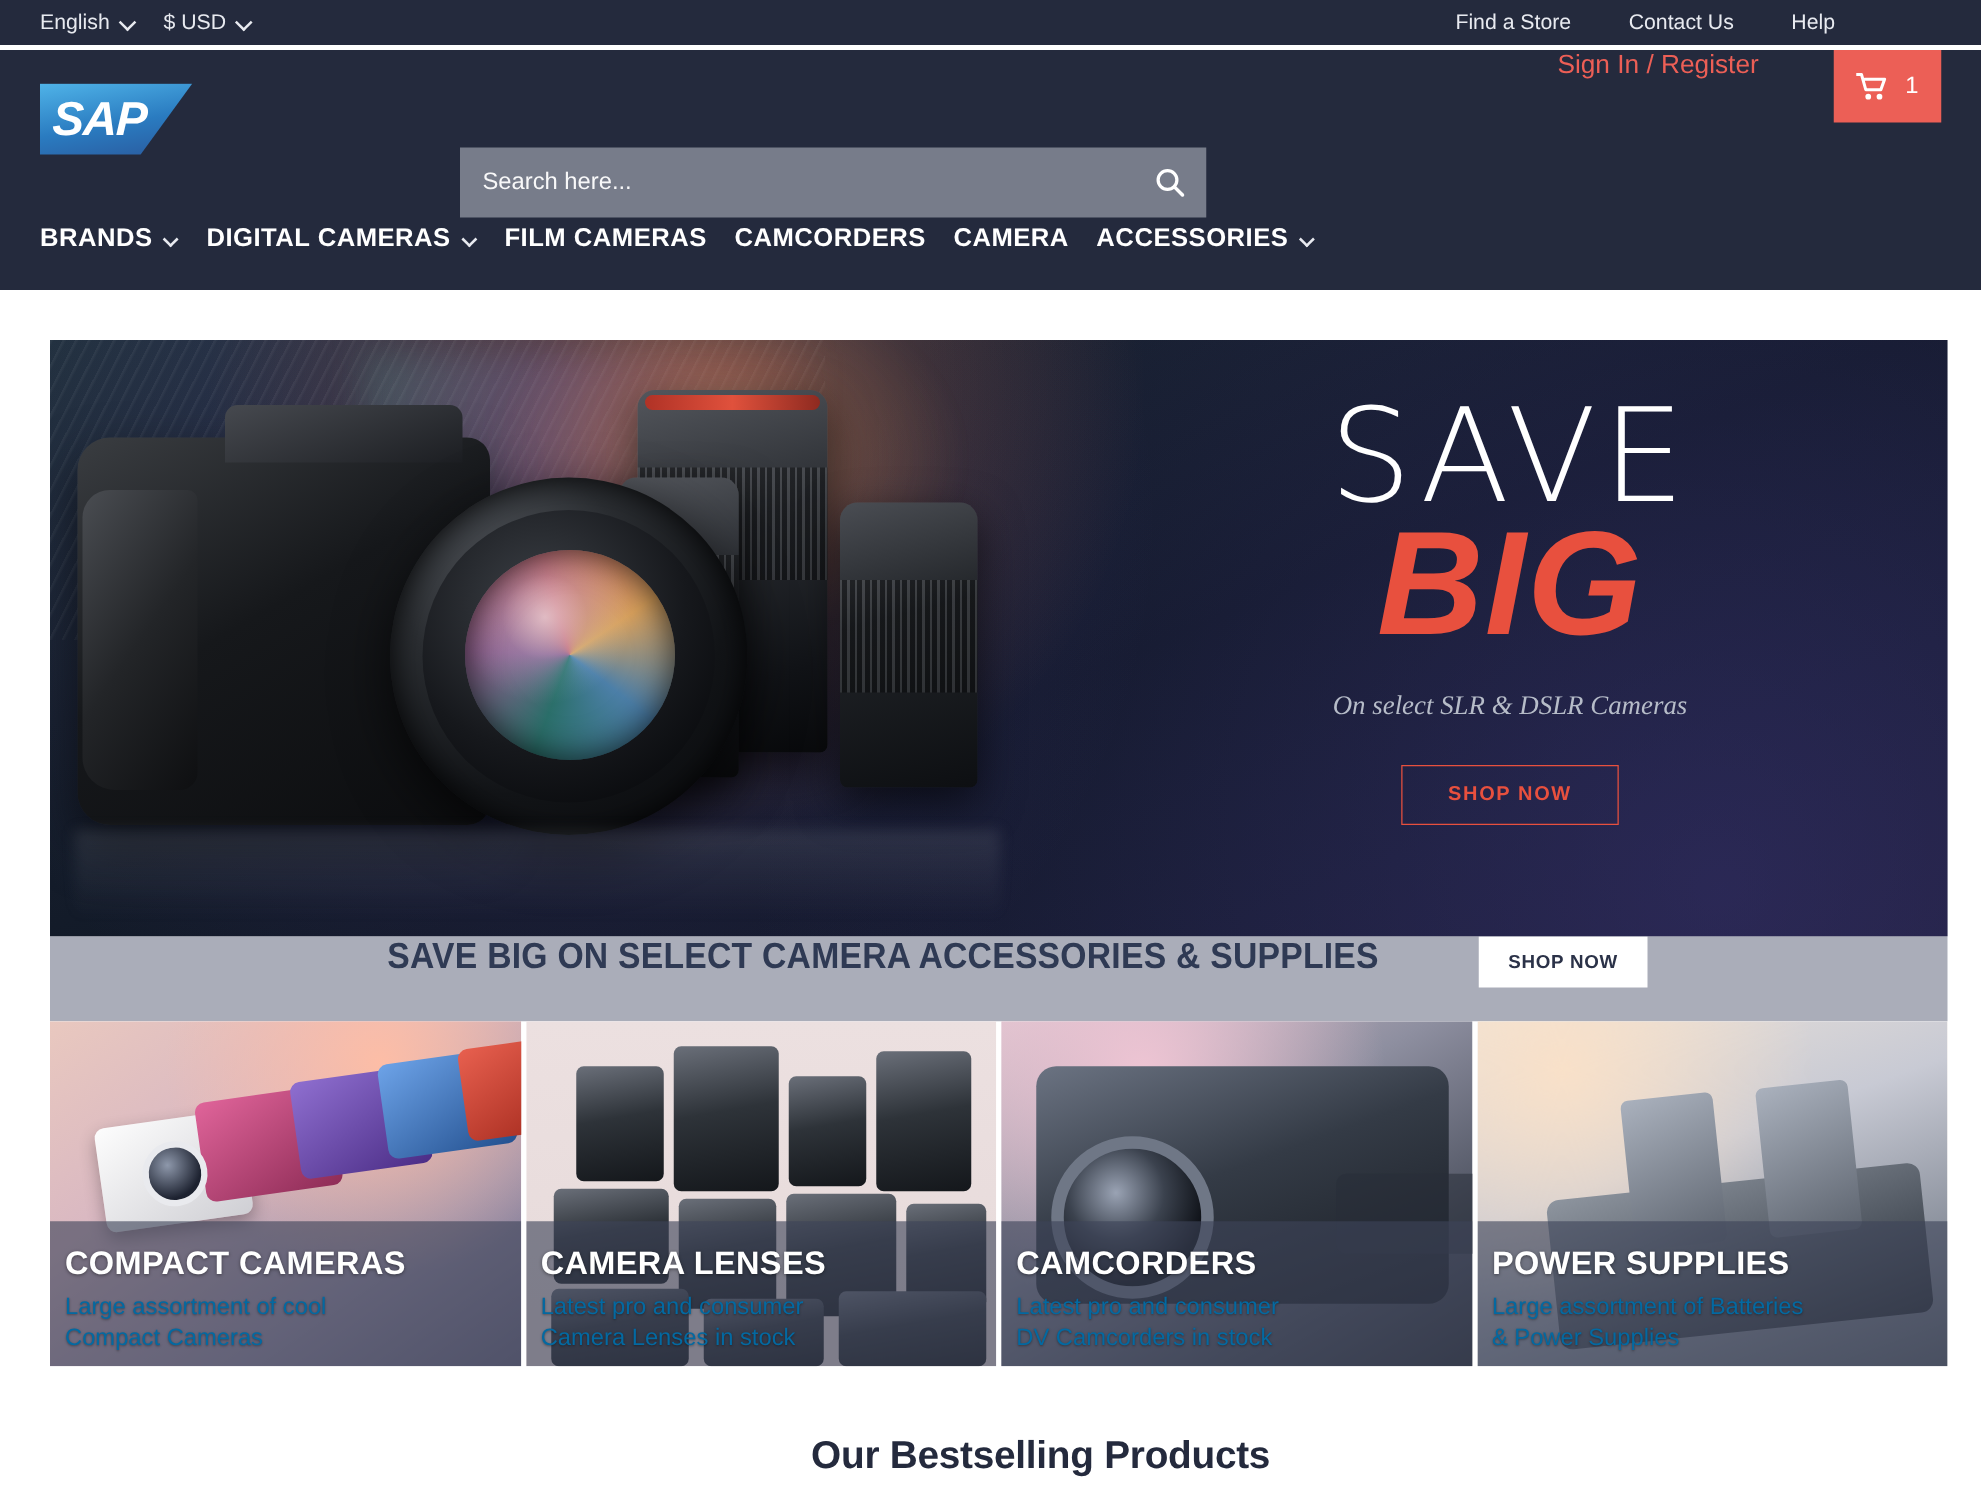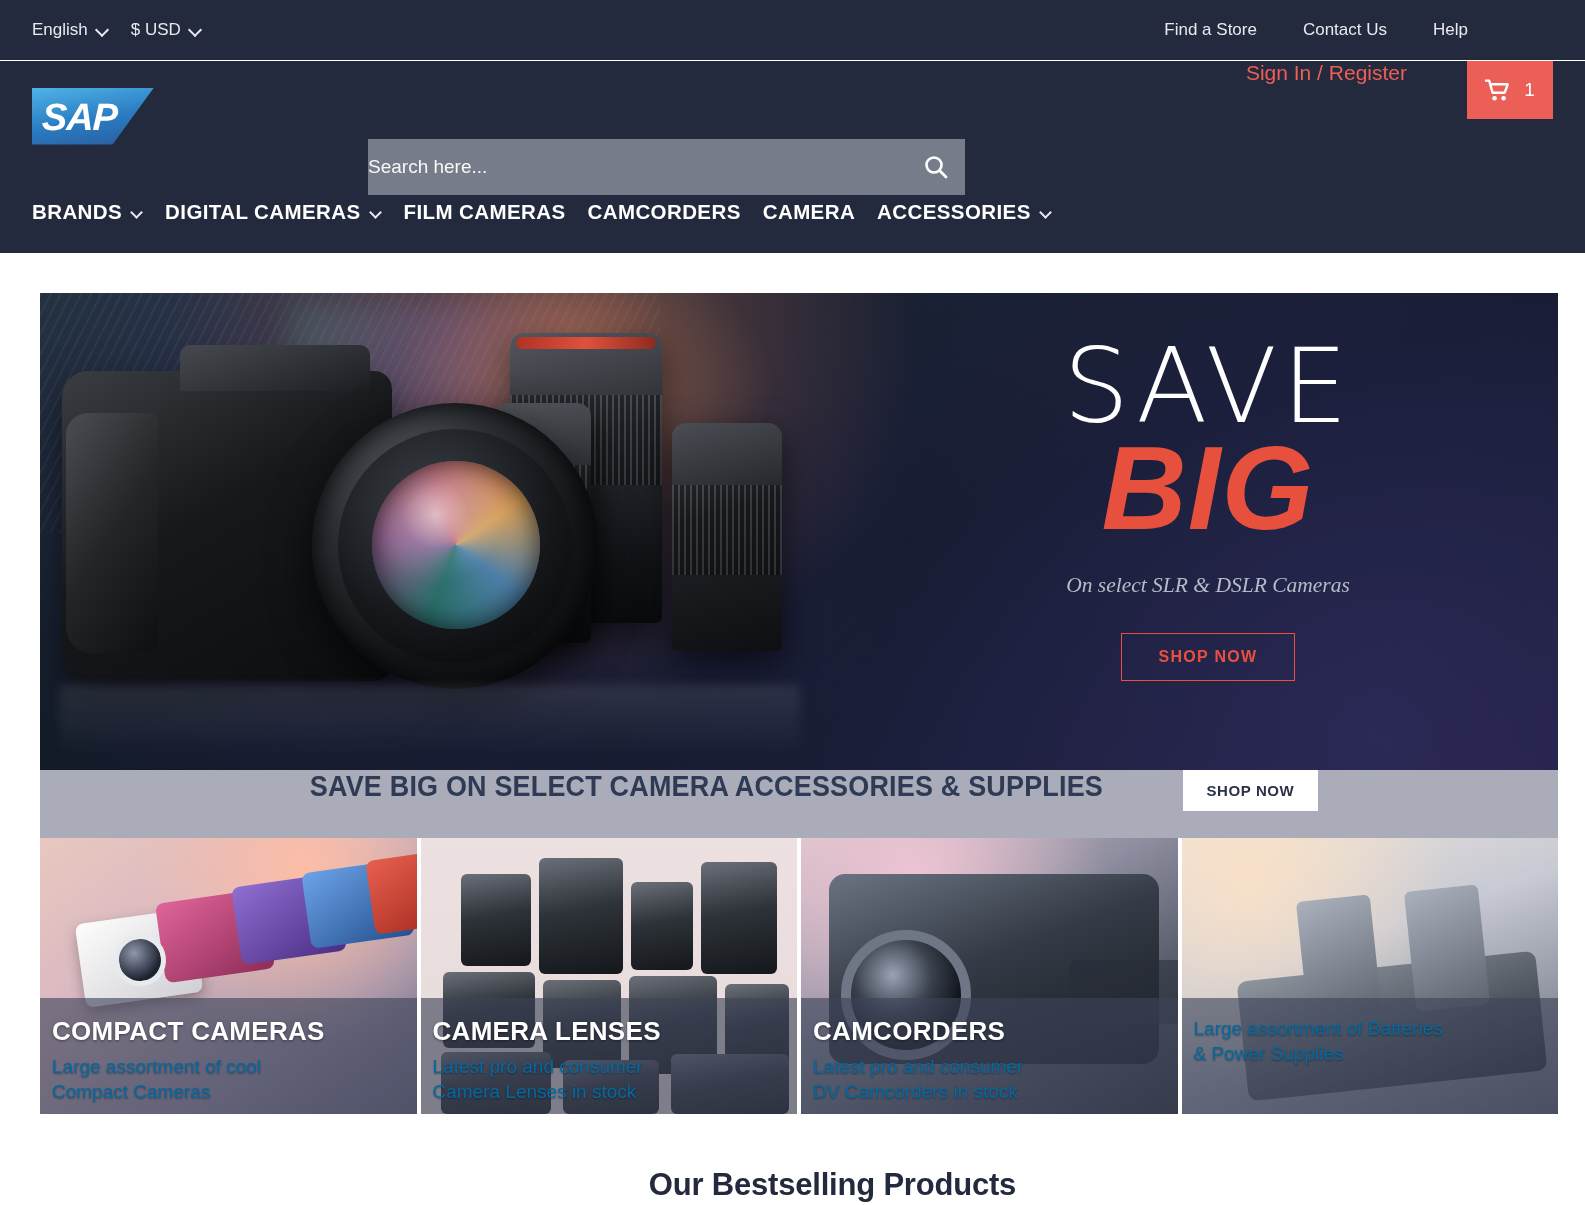--- a/index.html
+++ b/index.html
@@ -7,24 +7,24 @@
     width: 1585px; height: 1205px;
     background: #ffffff;
     font-family: "Liberation Sans", sans-serif;
     overflow: hidden;
   }
 
   
   .header { background: #242a3d; width: 1585px; }
 
   .topbar {
-    height: 61px;
+    height: 40px;
     display: flex;
     align-items: center;
-    border-bottom: 1px solid #ffffff;
+    border-bottom: 4px solid #ffffff;
     padding: 0 32px;
   }
   .topbar-left { display: flex; align-items: center; gap: 22px; }
   .topbar-right { margin-left: auto; display: flex; align-items: center; gap: 46px; padding-right: 85px; }
   .topbar-sel {
     display: flex; align-items: center; gap: 9px;
     color: #e8eaf0; font-size: 17px; cursor: pointer;
   }
   .topbar-link { color: #e8eaf0; font-size: 17px; cursor: pointer; }
   .caret { display: inline-block; width: 12px; height: 12px; position: relative; }
@@ -67,21 +67,21 @@
   .search-wrap {
     position: absolute; left: 368px; top: 78px;
     width: 597px; height: 56px;
     background: #777c8a;
     display: flex; align-items: center;
   }
   .search-input {
     flex: 1; height: 100%;
     background: transparent; border: none; outline: none;
     color: #ffffff; font-size: 19px;
-    padding: 0 0;
+    padding: 0 18px;
     font-family: "Liberation Sans", sans-serif;
   }
   .search-input::placeholder { color: #ffffff; opacity: .95; }
   .search-btn {
     width: 58px; height: 100%;
     background: transparent; border: none; cursor: pointer;
     display: flex; align-items: center; justify-content: center;
   }
 
   .account-area {
@@ -482,20 +482,21 @@
 DV Camcorders in stock</span>
       </span>
     </a>
 
     <a class="tile tile-4">
       <span class="tile-bg"></span>
       <span class="t4-base"></span>
       <span class="t4-batt1"></span>
       <span class="t4-batt2"></span>
       <span class="tile-overlay">
+        <span class="tile-title" style="display:block">POWER SUPPLIES</span>
         <span class="tile-desc" style="display:block">Large assortment of Batteries
 &amp; Power Supplies</span>
       </span>
     </a>
 
   </section>
 
   <section class="best">
     <h2 class="best-title">Our Bestselling Products</h2>
   </section>

